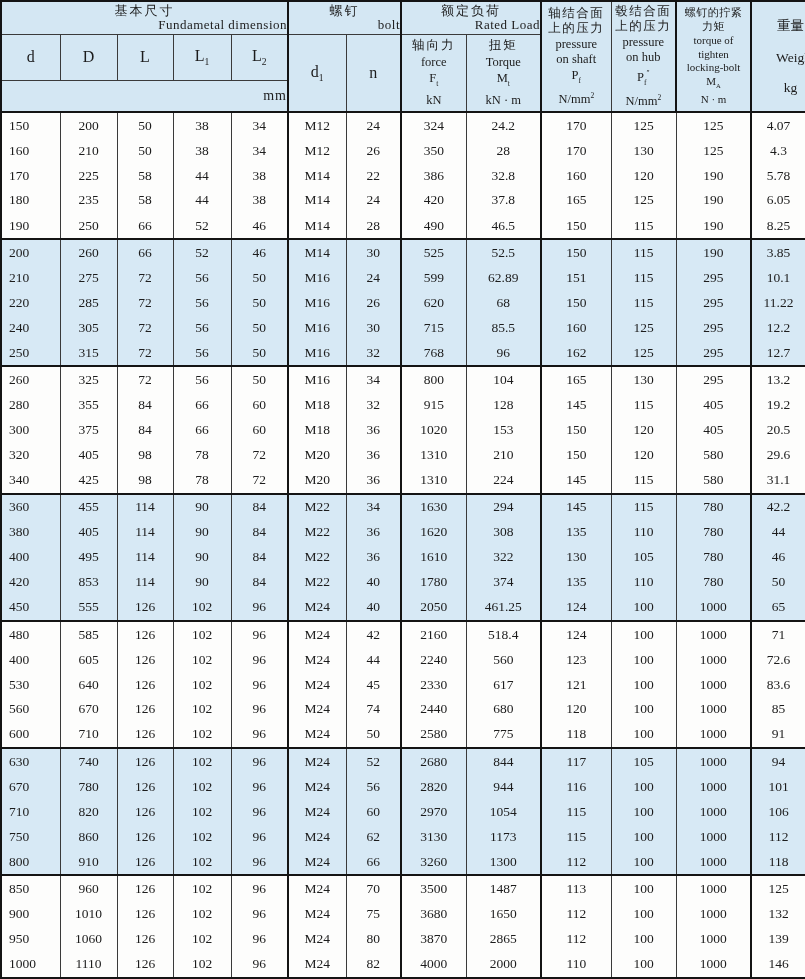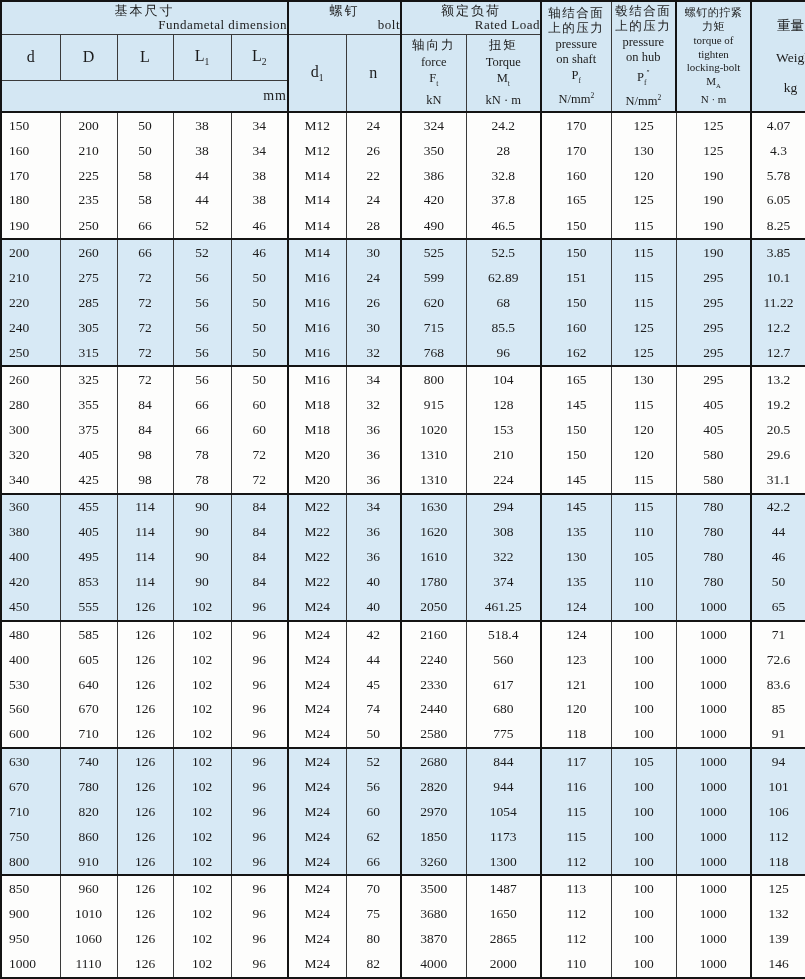--- a/index.html
+++ b/index.html
@@ -567,21 +567,21 @@
           <td class="sep">106</td>
         </tr>
         <tr class="band">
           <td class="first">750</td>
           <td>860</td>
           <td>126</td>
           <td>102</td>
           <td>96</td>
           <td class="sep">M24</td>
           <td>62</td>
-          <td class="sep">1850</td>
+          <td class="sep">3130</td>
           <td>1173</td>
           <td class="sep">115</td>
           <td>100</td>
           <td>1000</td>
           <td class="sep">112</td>
         </tr>
         <tr class="band">
           <td class="first">800</td>
           <td>910</td>
           <td>126</td>

